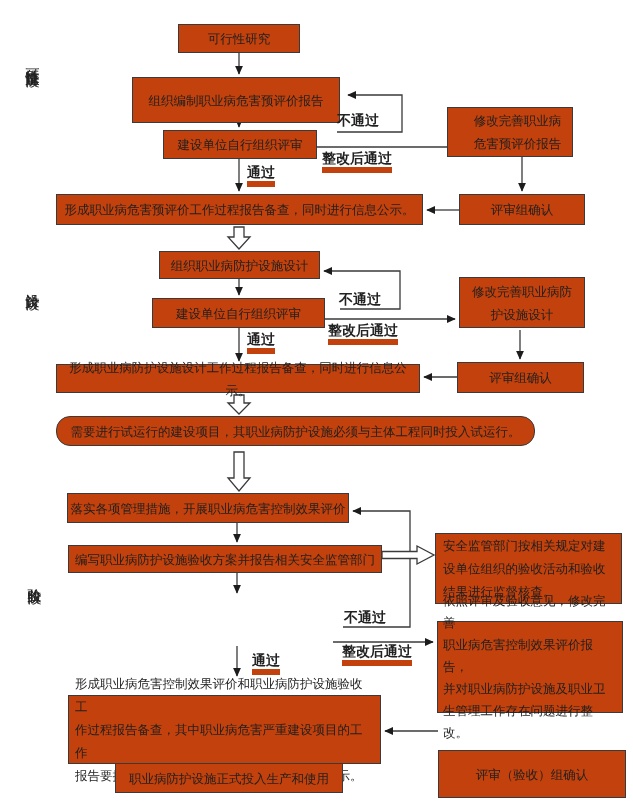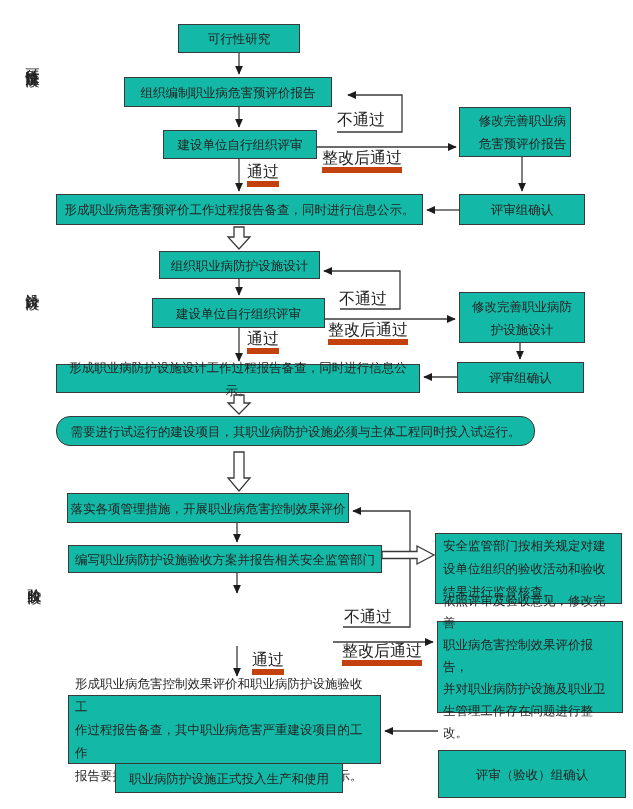--- a/index.html
+++ b/index.html
@@ -9,21 +9,21 @@
     background:#ffffff;
     font-family:"DejaVu Sans","Liberation Sans",sans-serif;
     color:#1f1f1f;
     overflow:hidden;
   }
   svg.edges{position:absolute;left:0;top:0;width:633px;height:809px;pointer-events:none;}
   .node{
     position:absolute;
     box-sizing:border-box;
     border:1px solid #3a3a3a;
-    background:#14b8a6;
+    background:#c2410c;
     display:flex;
     align-items:center;
     justify-content:center;
     text-align:center;
     font-size:12.5px;
     line-height:23px;
     white-space:pre-line;
     padding:0 2px;
   }
   .node.ml{
@@ -35,24 +35,25 @@
   .phase{
     position:absolute;
     writing-mode:vertical-rl;
     text-orientation:upright;
     font-size:14px;
     letter-spacing:1px;
     color:#222;
   }
   .elabel{
     position:absolute;
-    font-size:16px;
+    font-size:14px;
     line-height:14px;
     color:#222;
     white-space:nowrap;
+    font-weight:bold;
   }
   .elabel.u{border-bottom:6px solid #c2410c;padding-bottom:2px;}
 </style>
 </head>
 <body>
 
 <div class="canvas">
 
   <svg class="edges" viewBox="0 0 633 809">
     <defs>
@@ -95,30 +96,30 @@
 
       <polygon points="382,551.5 417,551.5 417,546 434,555 417,564 417,558.5 382,558.5"></polygon>
     </g>
   </svg>
 
   <div class="phase" style="left:24px;top:57px;">可行性论证阶段</div>
   <div class="phase" style="left:24px;top:283px;">设计阶段</div>
   <div class="phase" style="left:26px;top:577px;">验收阶段</div>
 
   <div class="node" style="left:178px;top:24px;width:122px;height:29px;">可行性研究</div>
-  <div class="node" style="left:124px;top:77px;width:208px;height:30px;">组织编制职业病危害预评价报告</div>
+  <div class="node" style="left:132px;top:77px;width:208px;height:46px;">组织编制职业病危害预评价报告</div>
   <div class="node" style="left:163px;top:130px;width:154px;height:29px;">建设单位自行组织评审</div>
-  <div class="node" style="left:459px;top:107px;width:112px;height:50px;padding-left:17px;">修改完善职业病
+  <div class="node" style="left:447px;top:107px;width:126px;height:50px;padding-left:17px;">修改完善职业病
 危害预评价报告</div>
   <div class="node" style="left:459px;top:194px;width:126px;height:31px;">评审组确认</div>
   <div class="node" style="left:56px;top:194px;width:367px;height:31px;">形成职业病危害预评价工作过程报告备查，同时进行信息公示。</div>
 
   <div class="node" style="left:159px;top:251px;width:161px;height:28px;">组织职业病防护设施设计</div>
   <div class="node" style="left:152px;top:298px;width:173px;height:30px;">建设单位自行组织评审</div>
-  <div class="node" style="left:459px;top:292px;width:126px;height:51px;">修改完善职业病防
+  <div class="node" style="left:459px;top:277px;width:126px;height:51px;">修改完善职业病防
 护设施设计</div>
   <div class="node" style="left:457px;top:362px;width:127px;height:31px;">评审组确认</div>
   <div class="node" style="left:56px;top:364px;width:364px;height:29px;">形成职业病防护设施设计工作过程报告备查，同时进行信息公示。</div>
   <div class="node" style="left:56px;top:416px;width:479px;height:30px;border-radius:14px;">需要进行试运行的建设项目，其职业病防护设施必须与主体工程同时投入试运行。</div>
 
   <div class="node" style="left:68px;top:545px;width:314px;height:28px;">编写职业病防护设施验收方案并报告相关安全监管部门</div>
   <div class="node" style="left:67px;top:493px;width:282px;height:30px;">落实各项管理措施，开展职业病危害控制效果评价</div>
   <div class="node ml" style="left:435px;top:517px;width:187px;height:71px;">安全监管部门按相关规定对建
 设单位组织的验收活动和验收
 结果进行监督核查。</div>

